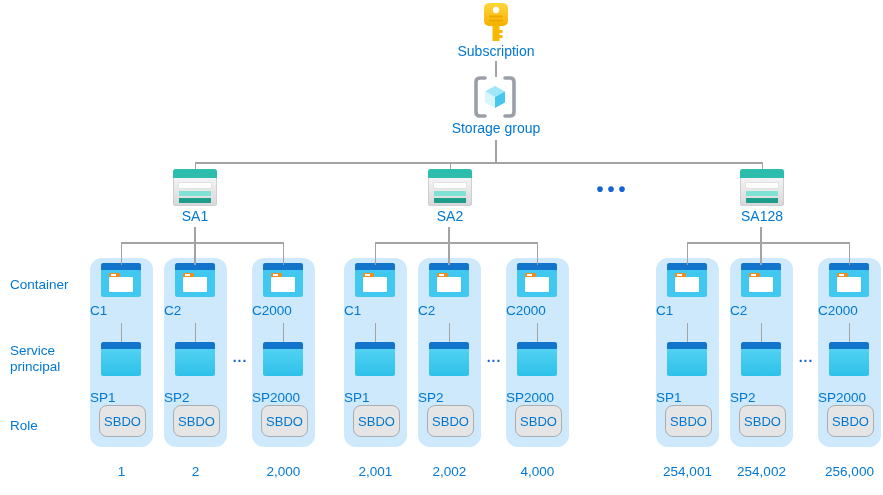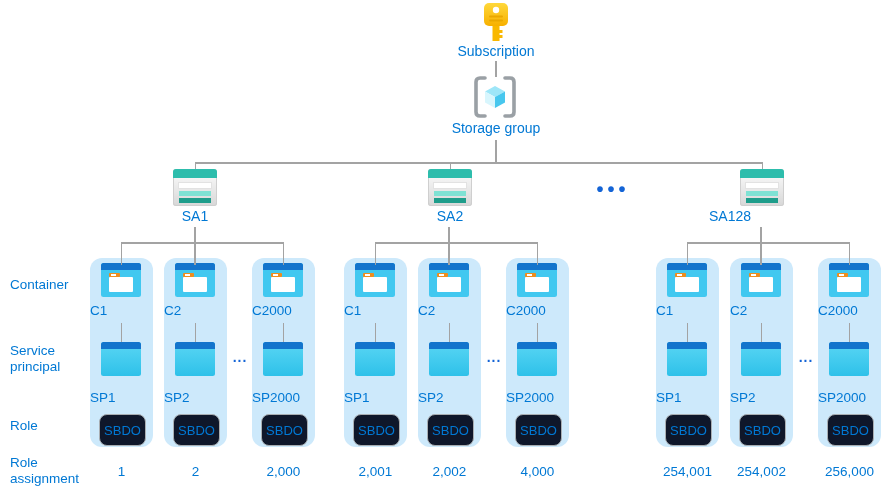--- a/index.html
+++ b/index.html
@@ -34,21 +34,21 @@
   .cicon .tab{position:absolute;left:8px;top:10px;width:11px;height:4px;background:#ef8d1d;border-radius:1px;}
   .cicon .dash{position:absolute;left:10px;top:11px;width:5px;height:1.5px;background:#fff;}
   .cicon .doc{position:absolute;left:8px;top:14px;width:24px;height:15px;background:#fff;border-radius:1px;}
   .spicon{position:absolute;left:11px;top:84px;width:40px;height:34px;border-radius:2.5px;overflow:hidden;
     background:linear-gradient(180deg,#5ad6f4,#2ec1e9);}
   .spicon .hd{position:absolute;top:0;left:0;right:0;height:7px;background:var(--hdr);}
   .nlabel{position:absolute;left:0;width:63px;text-align:left;font-size:13.5px;color:var(--blue);}
   .clab{top:45px;}
   .splab{top:132px;}
   .mline{left:30.5px;top:65px;height:21px;}
-  .sbdo{position:absolute;left:9px;top:156px;width:45px;height:30px;background:#0f172a;border:1.6px solid #a9aeb2;
+  .sbdo{position:absolute;left:9px;top:147px;width:45px;height:30px;background:#e5e5e5;border:1.6px solid #a9aeb2;
     border-radius:8px;display:flex;align-items:center;justify-content:center;font-size:13px;color:var(--blue);}
   .assign{position:absolute;top:237px;width:63px;text-align:center;font-size:13.5px;color:var(--blue);}
   .colellipsis{position:absolute;left:137px;top:122px;width:26px;text-align:center;font-size:14px;
     font-weight:bold;letter-spacing:1px;color:var(--dotblue);}
   .bigellipsis{position:absolute;left:583px;top:178px;width:60px;text-align:center;font-size:20px;
     font-weight:bold;letter-spacing:4px;color:var(--dotblue);}
   .keyicon{position:absolute;left:478px;top:2px;}
   .rgicon{position:absolute;left:472px;top:75px;}
 </style>
 </head>
@@ -84,21 +84,20 @@
 
   <div class="vline" style="left:495px;top:140px;height:22px"></div>
   <div class="hline" style="left:195px;top:162px;width:567px"></div>
   <div class="vline" style="left:194.5px;top:162px;height:8px"></div>
   <div class="vline" style="left:449.5px;top:162px;height:8px"></div>
   <div class="vline" style="left:761.5px;top:162px;height:8px"></div>
 
   <div class="rowlbl" style="top:277px;width:90px">Container</div>
   <div class="rowlbl" style="top:343px;width:70px">Service principal</div>
   <div class="rowlbl" style="top:418px;width:90px">Role</div>
-  <div class="rowlbl" style="top:455px;width:80px">Role assignment</div>
 
   <div class="saicon" style="left:173px">
       <div class="shd"></div>
       <div class="s1"></div>
       <div class="s2"></div>
       <div class="s3"></div>
     </div>
   <div class="salabel" style="left:155px">SA1</div>
   <div class="saicon" style="left:428px">
       <div class="shd"></div>
@@ -106,21 +105,21 @@
       <div class="s2"></div>
       <div class="s3"></div>
     </div>
   <div class="salabel" style="left:410px">SA2</div>
   <div class="saicon" style="left:740px">
       <div class="shd"></div>
       <div class="s1"></div>
       <div class="s2"></div>
       <div class="s3"></div>
     </div>
-  <div class="salabel" style="left:690px">SA128</div>
+  <div class="salabel" style="left:722px">SA128</div>
 
   <div class="bigellipsis">•••</div>
 
   <div class="group" style="left:90px">
     <div class="vline" style="left:104.25px;top:0;height:15px"></div>
     <div class="hline" style="left:31px;top:15px;width:163px"></div>
     <div class="vline drop" style="left:30.5px"></div>
     <div class="vline drop" style="left:104.25px"></div>
     <div class="vline drop" style="left:192.5px"></div>
 

